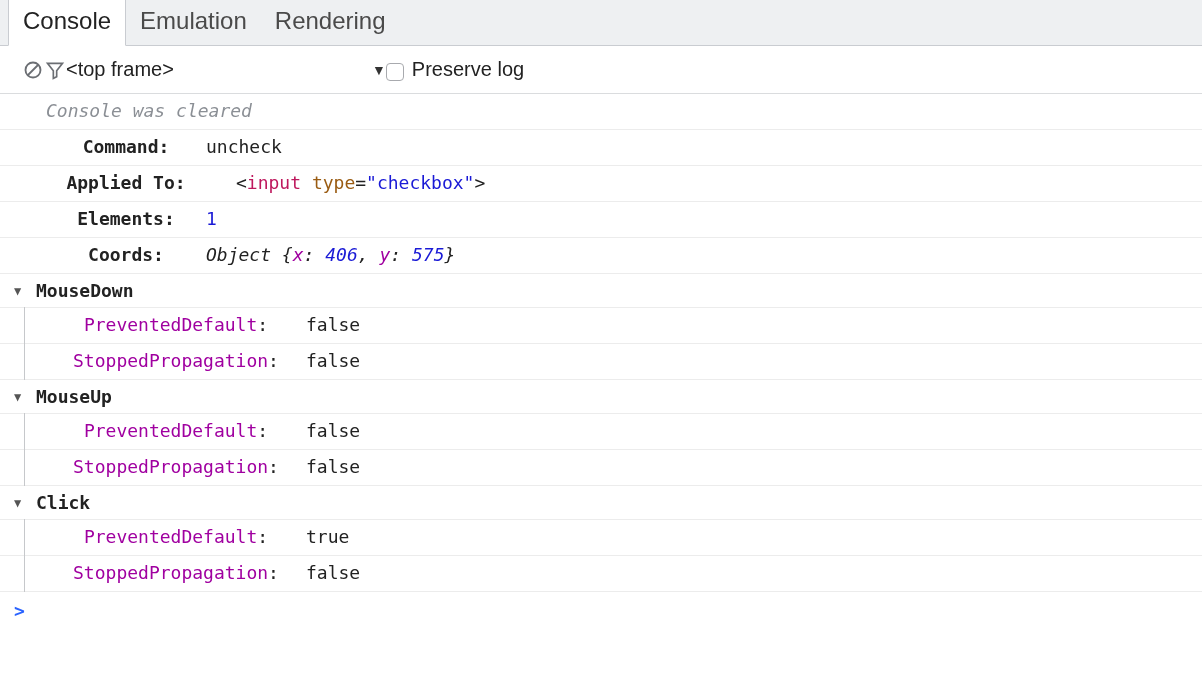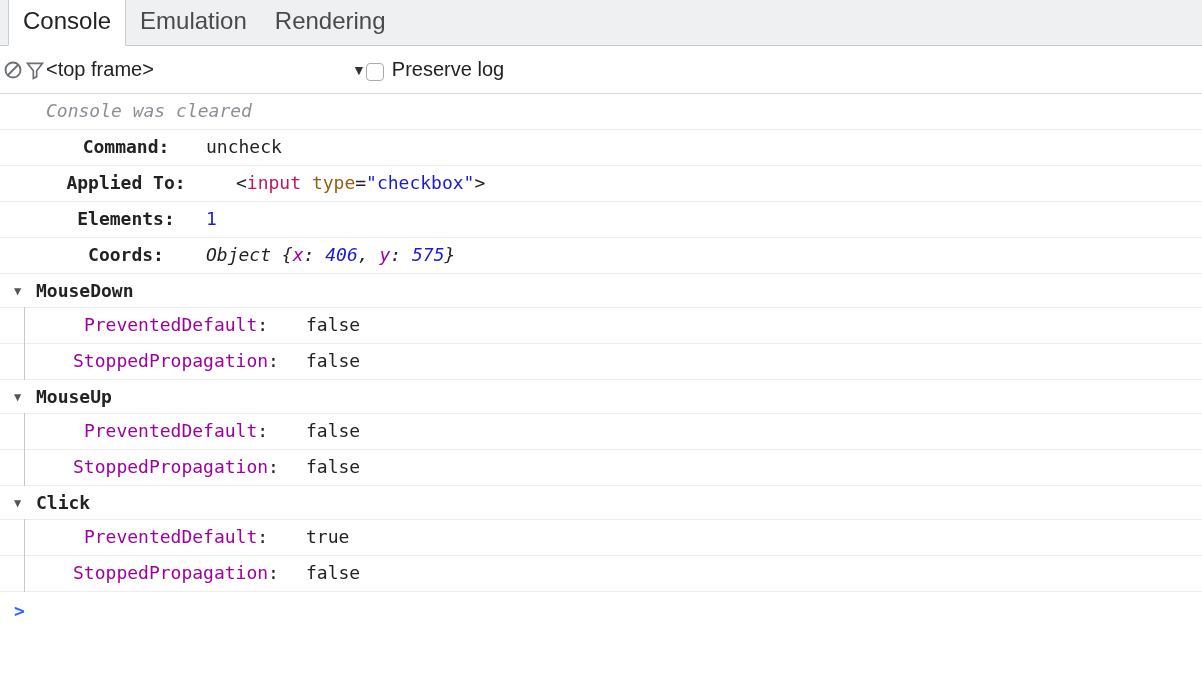--- a/index.html
+++ b/index.html
@@ -32,21 +32,21 @@
     border-top-left-radius: 3px;
     border-top-right-radius: 3px;
     color: #222;
     position: relative;
     top: 1px;
   }
   .toolbar {
     display: flex;
     align-items: center;
     height: 48px;
-    padding: 0 2px;
+    padding: 0 22px;
     border-bottom: 1px solid #dadcde;
     font-family: "Helvetica Neue", Arial, sans-serif;
     color: #222;
     font-size: 20px;
   }
   .icon-btn {
     width: 22px; height: 22px;
     display: inline-flex; align-items: center; justify-content: center;
     color: #6b6e73;
   }

